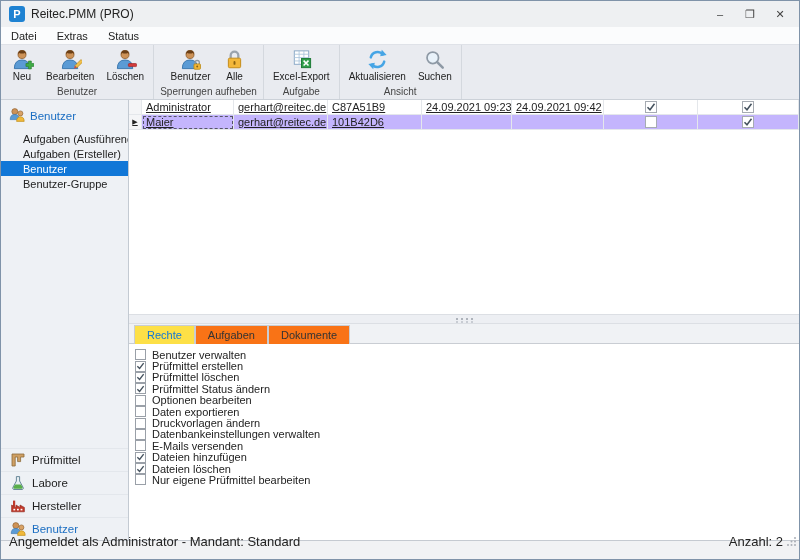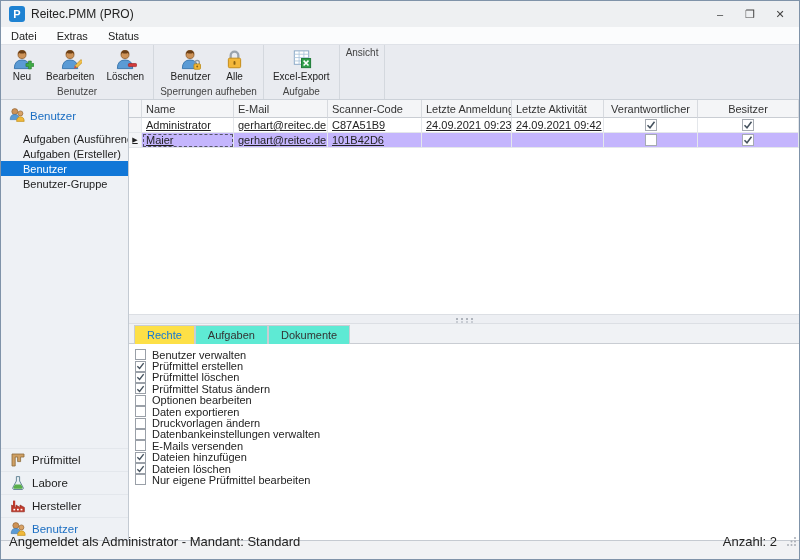--- a/index.html
+++ b/index.html
@@ -59,32 +59,32 @@
   .gcheck{width:12px;height:12px;background:#fff;border:1px solid #a6abb2;display:flex;align-items:center;justify-content:center;}
   .grid-empty{flex:1;background:#fff;}
 
   
   .splitter{height:10px;flex:none;background:#edeff3;border-top:1px solid #dcdfe4;border-bottom:1px solid #dcdfe4;display:flex;align-items:center;justify-content:center;}
   .grip{display:flex;gap:3px;}
   .grip i{width:2px;height:2px;background:#aeb3bb;box-shadow:0 3px 0 #c8ccd3;}
 
   
   .tabs{height:20px;flex:none;background:#f0f2f5;display:flex;align-items:flex-end;padding-left:5px;border-bottom:1px solid #c9cdd3;}
-  .tab{font-size:11px;color:#333;padding:3px 12px 3px 12px;border:1px solid #c9cdd3;border-bottom:none;background:#5eead4;margin-right:0px;position:relative;top:1px;}
+  .tab{font-size:11px;color:#333;padding:3px 12px 3px 12px;border:1px solid #c9cdd3;border-bottom:none;background:#f97316;margin-right:0px;position:relative;top:1px;}
   .tab.active{background:#fde047;color:#1177d7;z-index:2;}
 
   
   .panel{flex:1;background:#fff;padding:5px 0 0 6px;overflow:hidden;}
   .perm{display:flex;align-items:center;gap:6px;height:11.4px;margin-bottom:0;}
   .pcheck{width:11px;height:11px;flex:none;background:#fff;border:1px solid #9aa0a8;display:flex;align-items:center;justify-content:center;}
   .perm .lbl{font-size:11px;color:#222;white-space:nowrap;}
 
   
   .statusbar{height:16px;flex:none;background:#f1f2f4;border-top:1px solid #c5cad1;display:flex;align-items:center;font-size:13px;color:#222;padding:0 2px 18px 8px;}
-  .statusbar .right{margin-left:auto;display:flex;align-items:center;gap:10px;}
+  .statusbar .right{margin-left:auto;display:flex;align-items:center;gap:4px;}
 </style>
 </head>
 <body>
 
 <div class="window">
 
   <div class="titlebar">
     <span class="appicon">P</span>
     <span class="title">Reitec.PMM (PRO)</span>
     <div class="wincontrols">
@@ -180,20 +180,42 @@
                 <rect x="12" y="11" width="9.5" height="9.5" fill="#2f9e4b" stroke="#1c7a35"></rect>
                 <path d="M14.2 13.2 L19.3 18.3 M19.3 13.2 L14.2 18.3" stroke="#fff" stroke-width="1.6"></path>
               </svg>
             </span>
             <span class="tb-label">Excel-Export</span>
           </div>
         </div>
         <div class="tb-caption">Aufgabe</div>
       </div>
       <div class="tb-group">
+        <div class="tb-buttons">
+          <div class="tb-btn">
+            <span class="tb-icon">
+              <svg width="23" height="23" viewBox="0 0 24 24">
+                <path d="M5 9.8 A7.4 7.4 0 0 1 17.6 6.6" stroke="#46a5e5" stroke-width="2.6" fill="none" stroke-linecap="round"></path>
+                <path d="M16.5 1.8 L21.5 7.2 L14.8 8.6 Z" fill="#46a5e5"></path>
+                <path d="M19 14.2 A7.4 7.4 0 0 1 6.4 17.4" stroke="#46a5e5" stroke-width="2.6" fill="none" stroke-linecap="round"></path>
+                <path d="M7.5 22.2 L2.5 16.8 L9.2 15.4 Z" fill="#46a5e5"></path>
+              </svg>
+            </span>
+            <span class="tb-label">Aktualisieren</span>
+          </div>
+          <div class="tb-btn">
+            <span class="tb-icon">
+              <svg width="23" height="23" viewBox="0 0 24 24">
+                <circle cx="10.2" cy="10.2" r="6" fill="#e9f2fa" stroke="#8e99a5" stroke-width="1.8"></circle>
+                <line x1="14.8" y1="14.8" x2="20.6" y2="20.6" stroke="#8e99a5" stroke-width="2.6" stroke-linecap="round"></line>
+              </svg>
+            </span>
+            <span class="tb-label">Suchen</span>
+          </div>
+        </div>
         <div class="tb-caption">Ansicht</div>
       </div>
     </div>
 
   <div class="main">
     <div class="sidebar">
       <div class="side-header">
         <span class="icon" id="side-header-icon"><svg width="16" height="16" viewBox="0 0 16 16">
               <circle cx="5.8" cy="4.6" r="3" fill="#cd9257" stroke="#8a5a28" stroke-width="0.6"></circle>
               <path d="M1.2 12.6 Q1.2 7.4 5.8 7.4 Q10.4 7.4 10.4 12.6 Z" fill="#5b9bd5" stroke="#2f6da8" stroke-width="0.6"></path>
@@ -248,30 +270,20 @@
                 <path d="M7.6 14.4 Q7.6 9.8 11.4 9.8 Q15.2 9.8 15.2 14.4 Z" fill="#f0b93c" stroke="#b8860b" stroke-width="0.6"></path>
               </svg>
             </span>
             <span>Benutzer</span>
           </div>
         </div>
     </div>
 
     <div class="content">
       <div class="grid">
-        <div class="grow grid-header" id="grid-header">
-            <div class="gcell c-gutter"></div>
-            <div class="gcell c-name">Name</div>
-            <div class="gcell c-email">E-Mail</div>
-            <div class="gcell c-scanner">Scanner-Code</div>
-            <div class="gcell c-login">Letzte Anmeldung</div>
-            <div class="gcell c-activity">Letzte Aktivität</div>
-            <div class="gcell c-resp">Verantwortlicher</div>
-            <div class="gcell c-owner">Besitzer</div>
-          </div>
         <div id="grid-rows">
             <div class="grow grid-row">
               <div class="gcell c-gutter"></div>
               <div class="gcell c-name">Administrator</div>
               <div class="gcell c-email">gerhart@reitec.de</div>
               <div class="gcell c-scanner">C87A51B9</div>
               <div class="gcell c-login">24.09.2021 09:23</div>
               <div class="gcell c-activity">24.09.2021 09:42</div>
               <div class="gcell c-resp">
                 <span class="gcheck">

